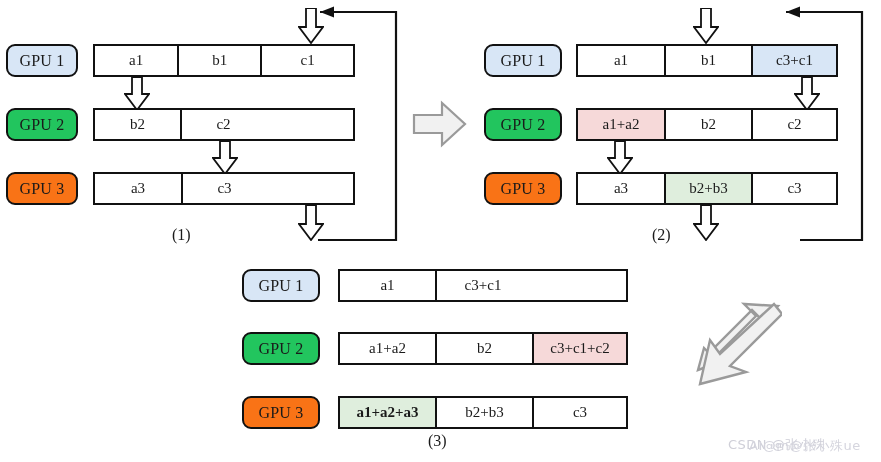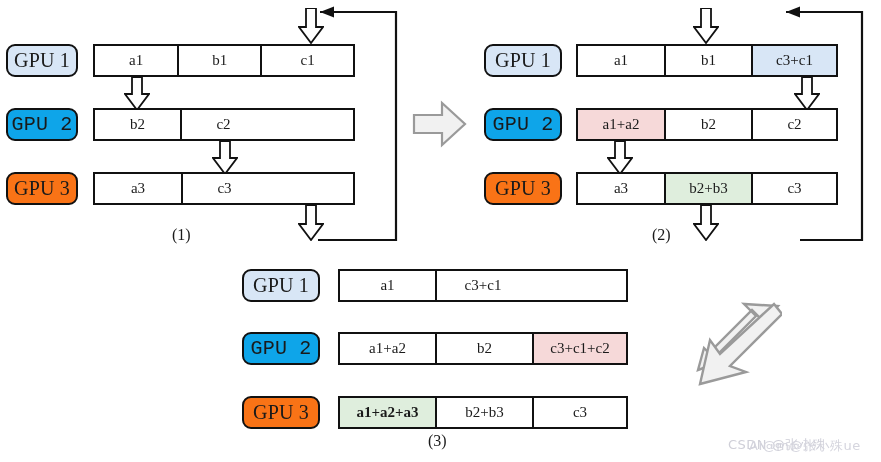--- a/index.html
+++ b/index.html
@@ -24,27 +24,27 @@
 
   
   .gpu-pill {
     position: absolute;
     box-sizing: border-box;
     border: 2px solid #111111;
     border-radius: 9px;
     display: flex;
     align-items: center;
     justify-content: center;
-    font-size: 20px;
+    font-size: 16px;
     color: #1a1a1a;
     letter-spacing: 0.2px;
     white-space: nowrap;
   }
   .pill-blue  { background: #d8e6f6; }
-  .pill-red   { background: #0ea5e9; font-family: Liberation Mono, monospace; }
+  .pill-red   { background: #22c55e; }
   .pill-green { background: #f97316; }
 
   
   .bar {
     position: absolute;
     box-sizing: border-box;
     display: flex;
     border: 2px solid #111111;
   }
   .cell {

